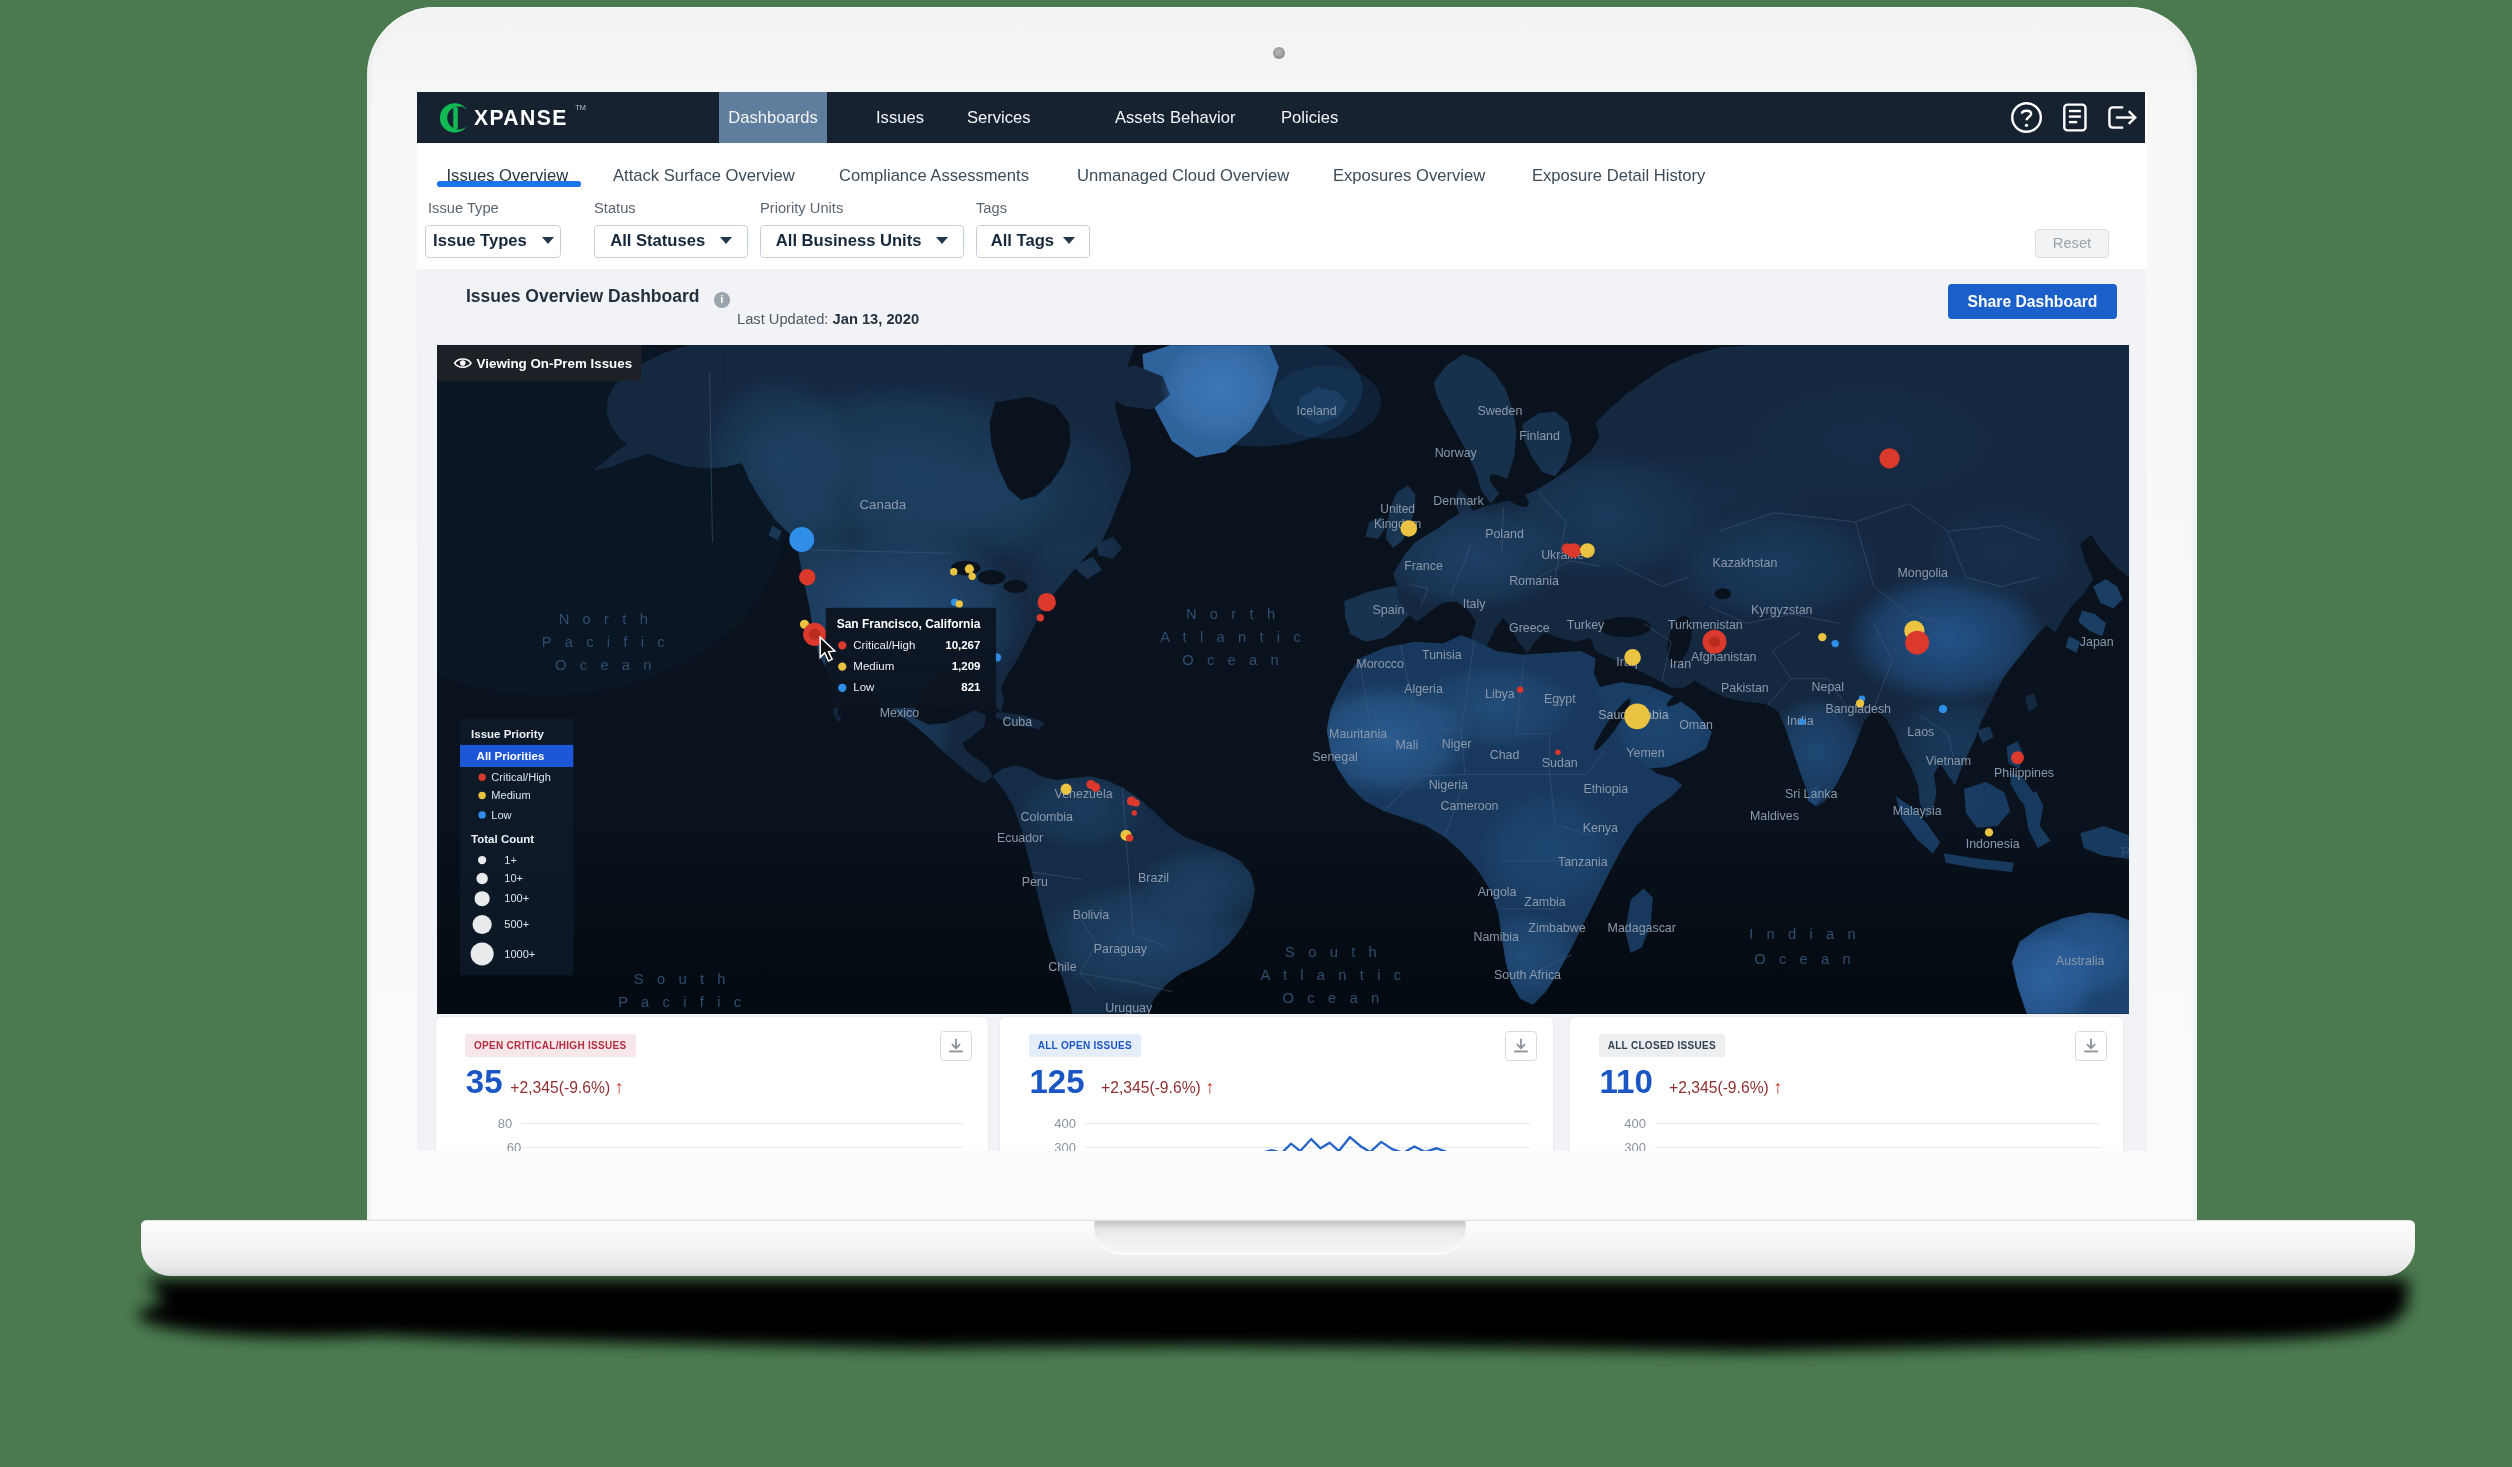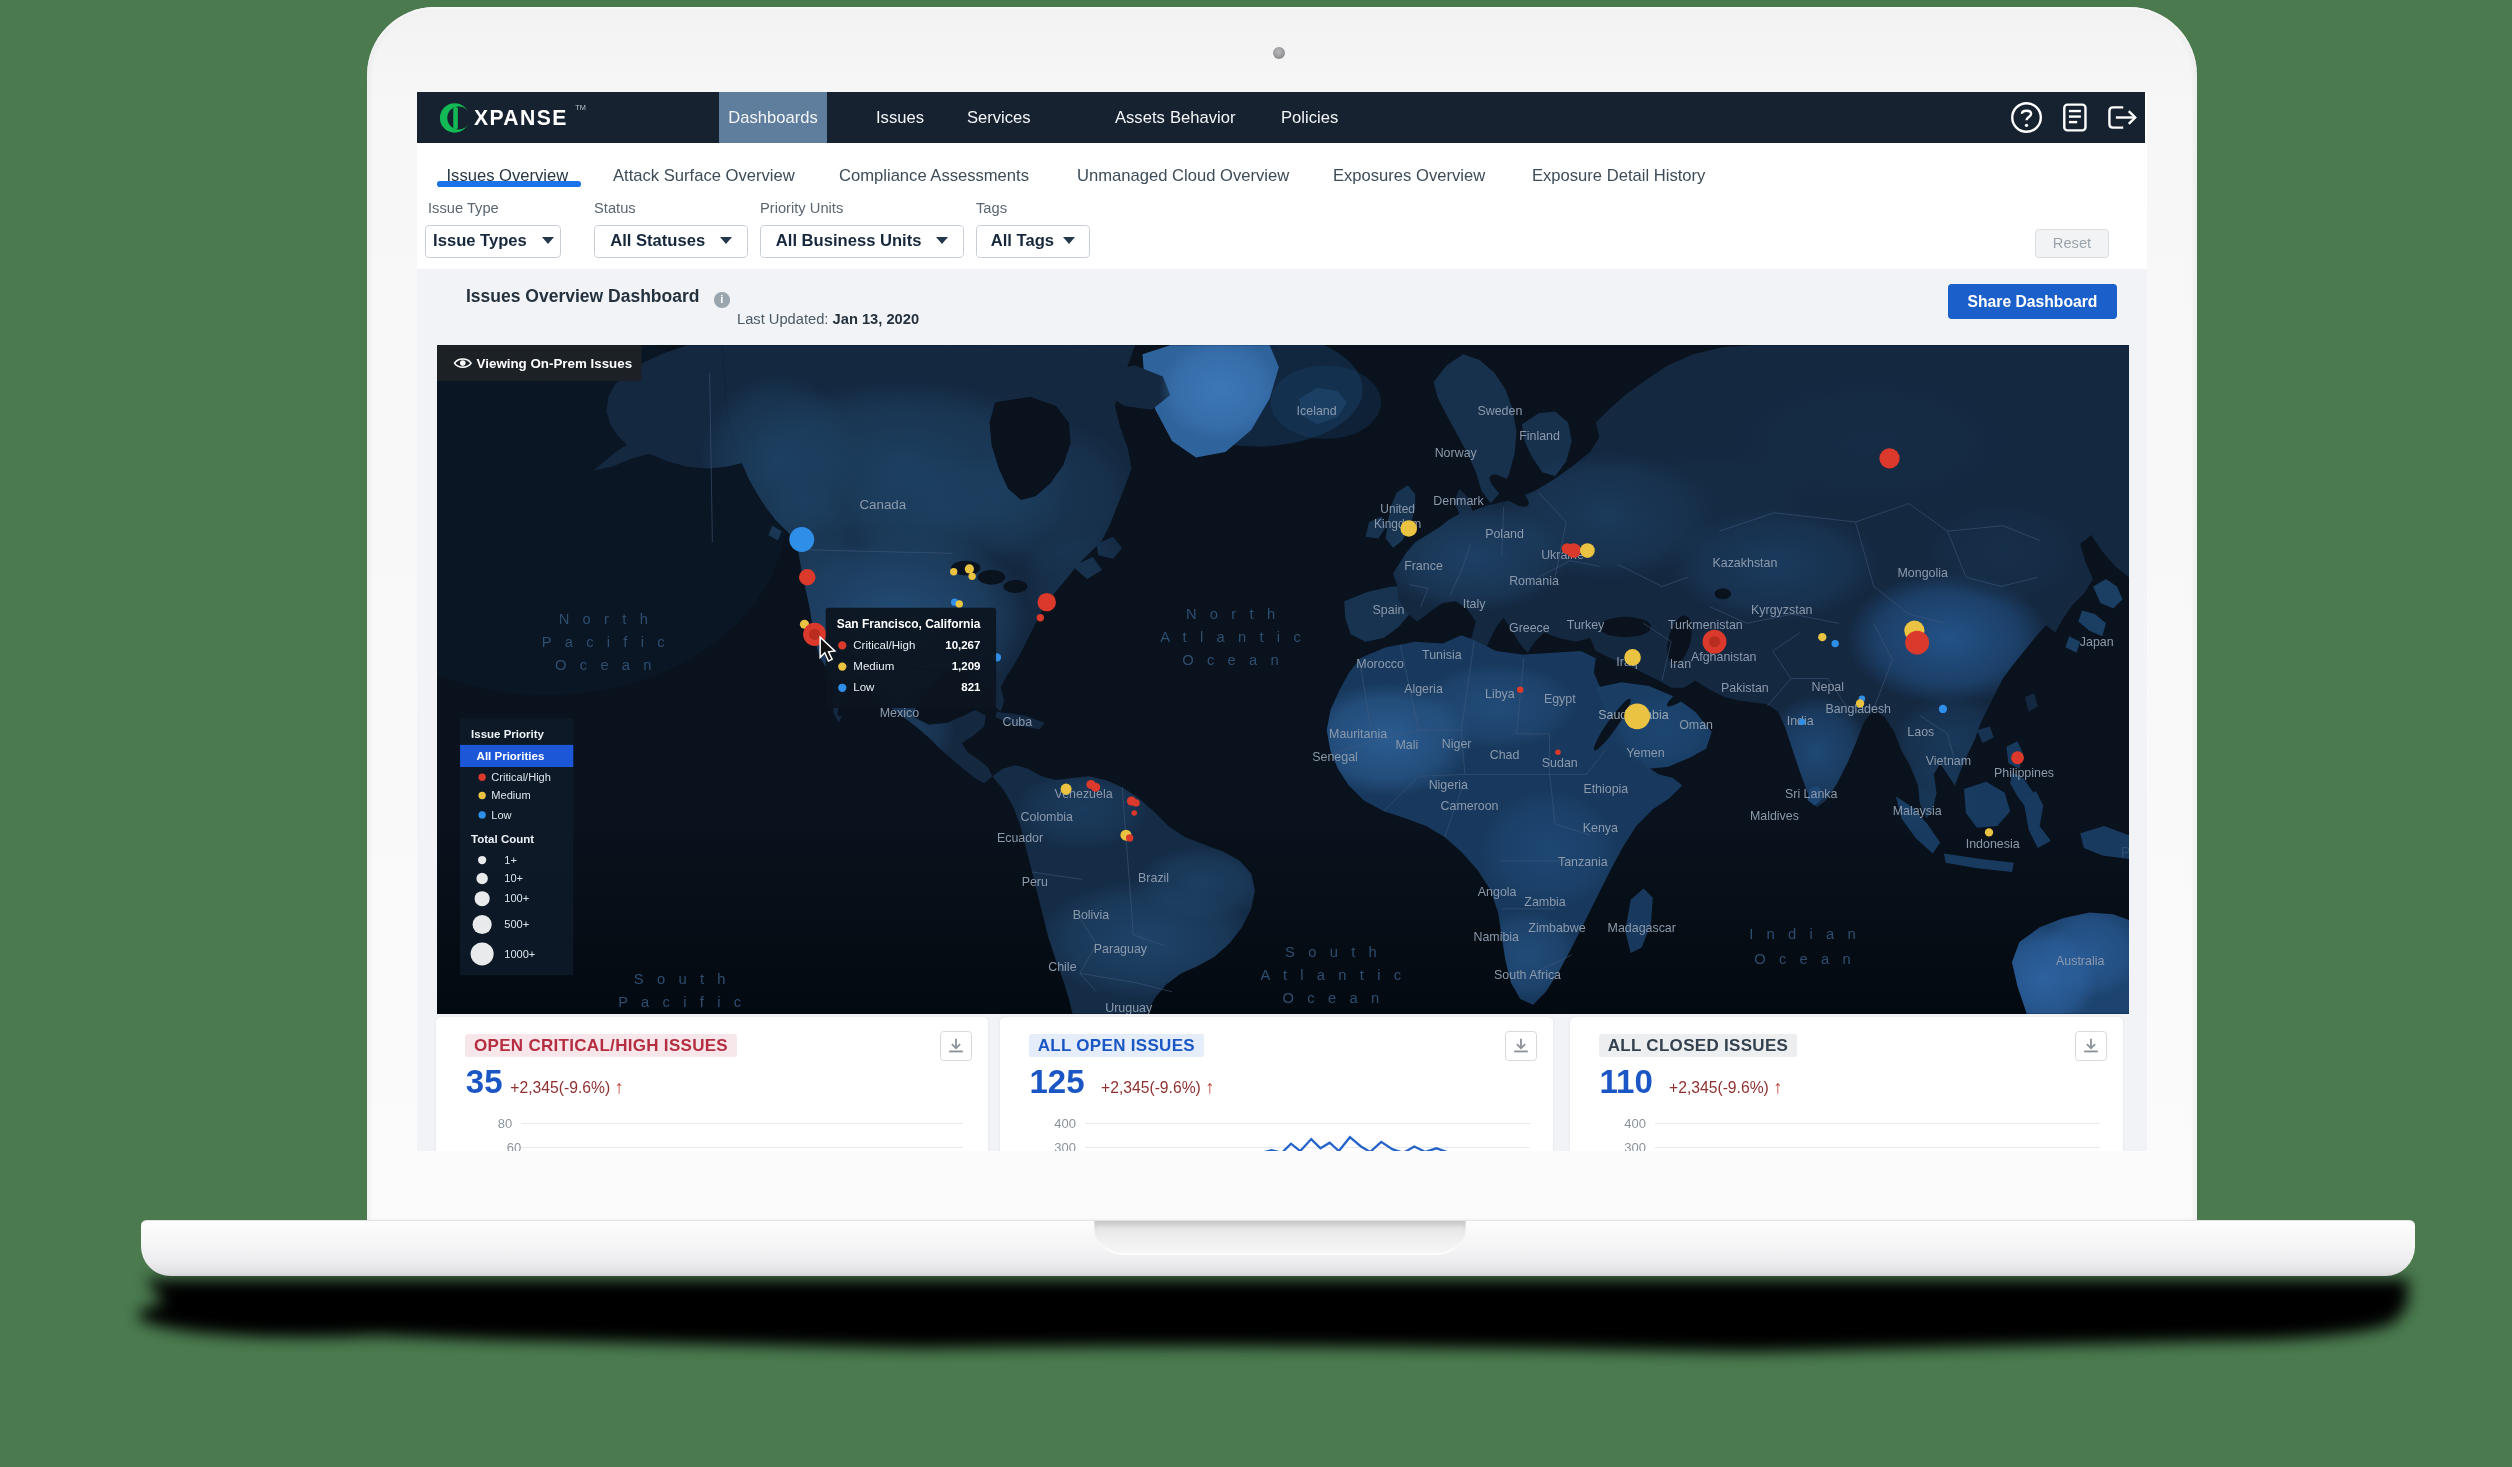--- a/index.html
+++ b/index.html
@@ -56,21 +56,21 @@
   #lastupd { position:absolute; left:320px; top:18.4px; font-size:14.7px; color:#4c5a66;margin-top:24px; }
   #lastupd b { color:#24313e; }
   #sharebtn { position:absolute; left:1531px; top:14.7px; width:169px; height:35px; background:#1b60ca; border-radius:3.7px;
               color:#fff; font-size:15.7px; font-weight:bold; text-align:center; line-height:35px; }
 
   
   #map { position:absolute; left:20px; top:76px; width:1692px; height:669px; background:#0a141f; overflow:hidden; }
 
   
   .card { position:absolute; top:748px; height:239px; background:#fff; border-radius:5.5px; box-shadow:0 0.9px 2.8px rgba(30,40,60,.08); }
-  .pill { position:absolute; left:28.5px; top:16.6px; height:23px; border-radius:2.8px; font-size:17px; font-weight:bold;
+  .pill { position:absolute; left:28.5px; top:16.6px; height:23px; border-radius:2.8px; font-size:10px; font-weight:bold;
           line-height:23px; padding:0 9.2px; letter-spacing:0.3px; }
   .dlbox { position:absolute; top:14px; width:32px; height:29.5px; border:0.9px solid #d7dbdf; border-radius:3.7px; }
   .bignum { position:absolute; left:29.5px; top:46px; font-size:33px; font-weight:bold; color:#1a56c4; }
   .delta { position:absolute; top:59px; font-size:15.7px; color:#8f3131; }
   .axis { position:absolute; font-size:13px; color:#8a939c; text-align:right; width:28px; }
   .gline { position:absolute; height:0.9px; background:#e8eaee; }
 </style>
 </head>
 <body>
 

